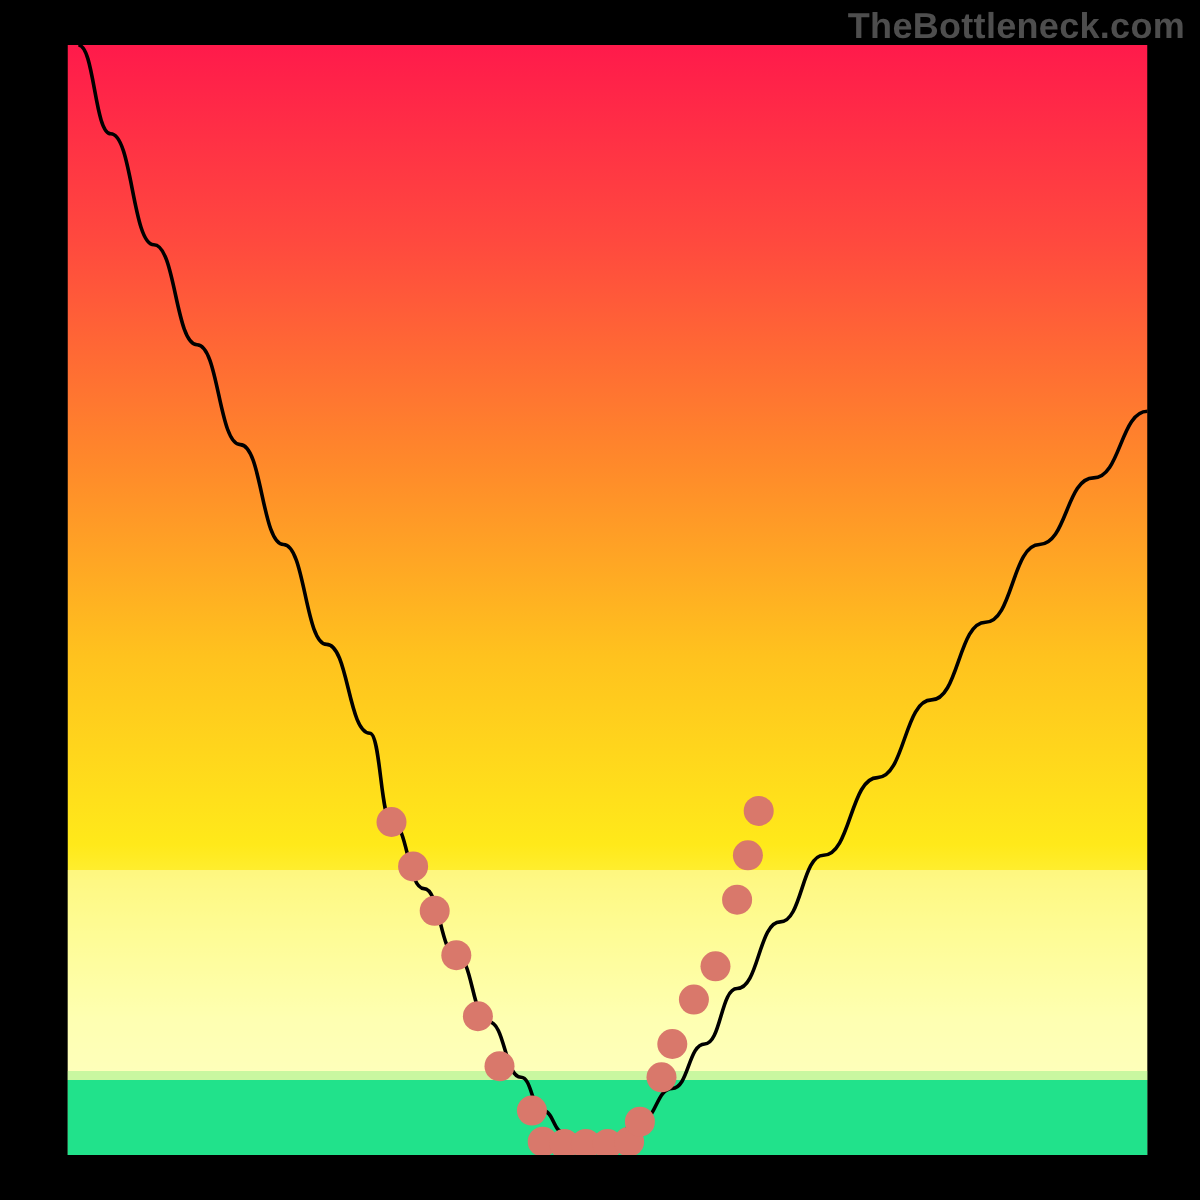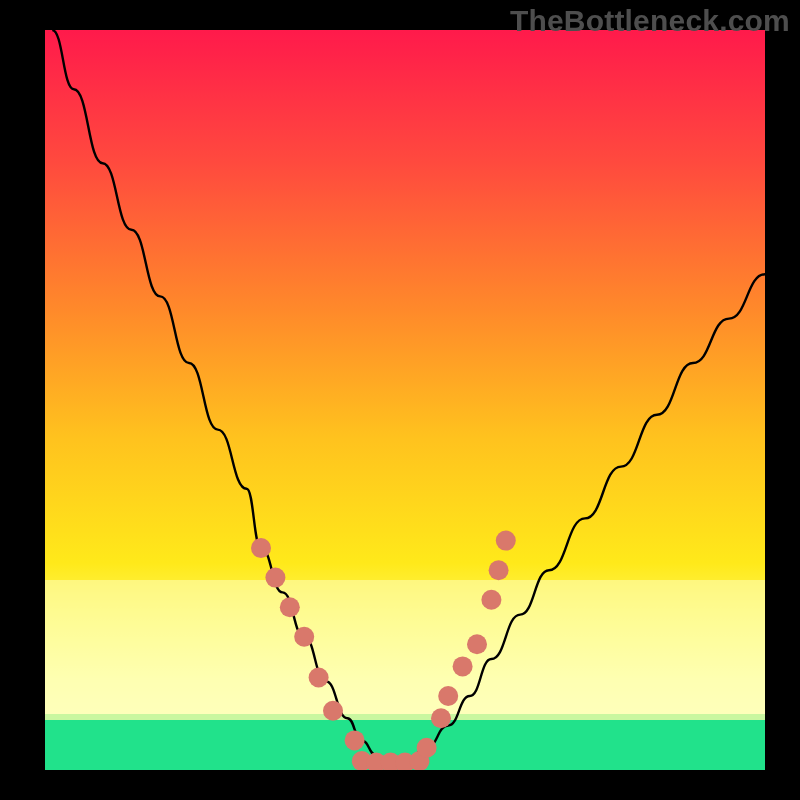--- a/index.html
+++ b/index.html
@@ -1,17 +1,17 @@
 <!DOCTYPE html>
 <html><head>
 <meta charset="utf-8">
 <style>
   html,body{margin:0;padding:0;width:800px;height:800px;background:#000;overflow:hidden;font-family:Arial,Helvetica,sans-serif}
   .stage{position:relative;width:800px;height:800px}
-  .wm{position:absolute;top:4px;right:10px;color:#4e4e4e;font-size:30px;font-weight:600;letter-spacing:.2px;user-select:none}
+  .wm{position:absolute;top:4px;right:10px;color:#4e4e4e;font-size:24px;font-weight:600;letter-spacing:.2px;user-select:none}
   svg{position:absolute;inset:0}
 </style>
 </head>
 <body>
 <div class="stage">
 
 <svg id="svg" width="800" height="800" viewBox="0 0 800 800">
       <defs>
         <linearGradient id="bg" x1="0" y1="0" x2="0" y2="1">
           <stop offset="0%" stop-color="#ff1a4b"></stop>

